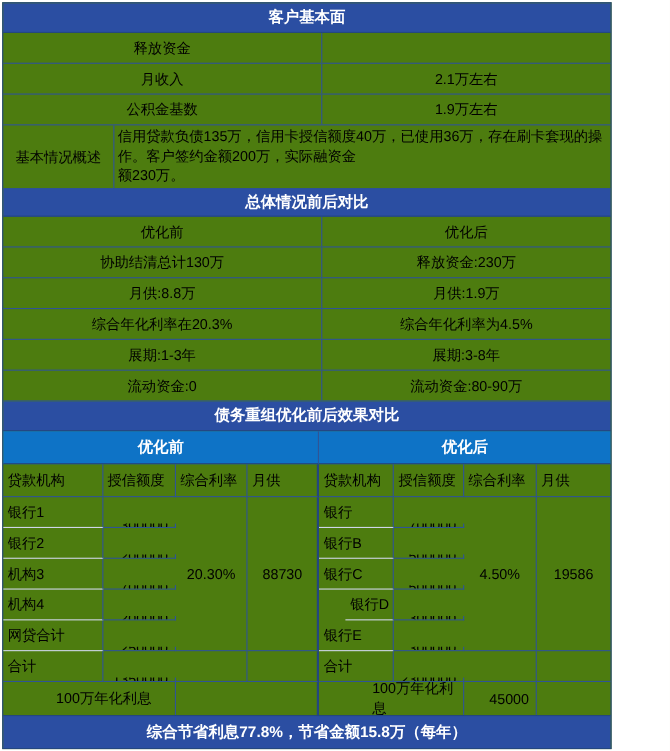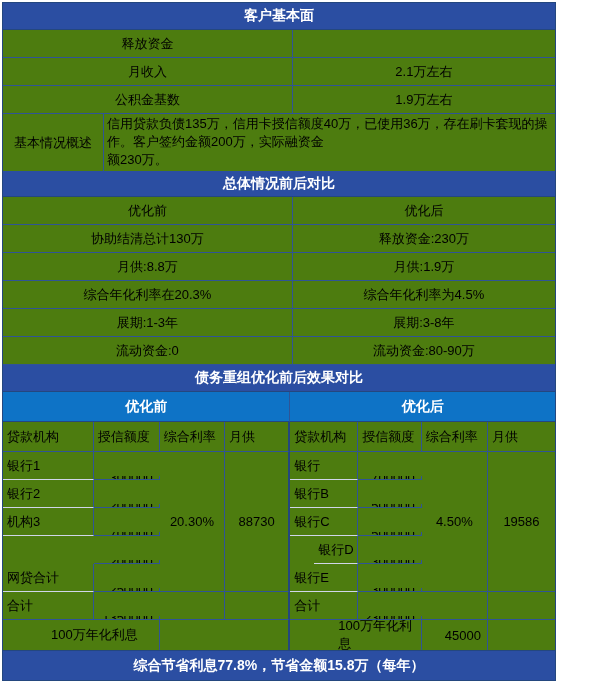--- a/index.html
+++ b/index.html
@@ -143,20 +143,21 @@
     <div class="cell hdr" style="grid-column:3;grid-row:2;">综合利率</div>
     <div class="cell hdr divider" style="grid-column:4;grid-row:2;">月供</div>
     <div class="cell hdr" style="grid-column:5;grid-row:2;">贷款机构</div>
     <div class="cell hdr" style="grid-column:6;grid-row:2;">授信额度</div>
     <div class="cell hdr" style="grid-column:7;grid-row:2;">综合利率</div>
     <div class="cell hdr lastcol" style="grid-column:8;grid-row:2;">月供</div>
 
     <div class="cell name" style="grid-column:1;grid-row:3;">银行1</div>
     <div class="cell name" style="grid-column:1;grid-row:4;">银行2</div>
     <div class="cell name" style="grid-column:1;grid-row:5;">机构3</div>
+    <div class="cell name" style="grid-column:1;grid-row:6;">机构4</div>
     <div class="cell name" style="grid-column:1;grid-row:7;">网贷合计</div>
     <div class="cell name dark" style="grid-column:1;grid-row:8;">合计</div>
 
     <div class="cell amt" style="grid-column:2;grid-row:3;">300000</div>
     <div class="cell amt" style="grid-column:2;grid-row:4;">200000</div>
     <div class="cell amt" style="grid-column:2;grid-row:5;">700000</div>
     <div class="cell amt" style="grid-column:2;grid-row:6;">200000</div>
     <div class="cell amt" style="grid-column:2;grid-row:7;">250000</div>
     <div class="cell amt" style="grid-column:2;grid-row:8;">1350000</div>
 

